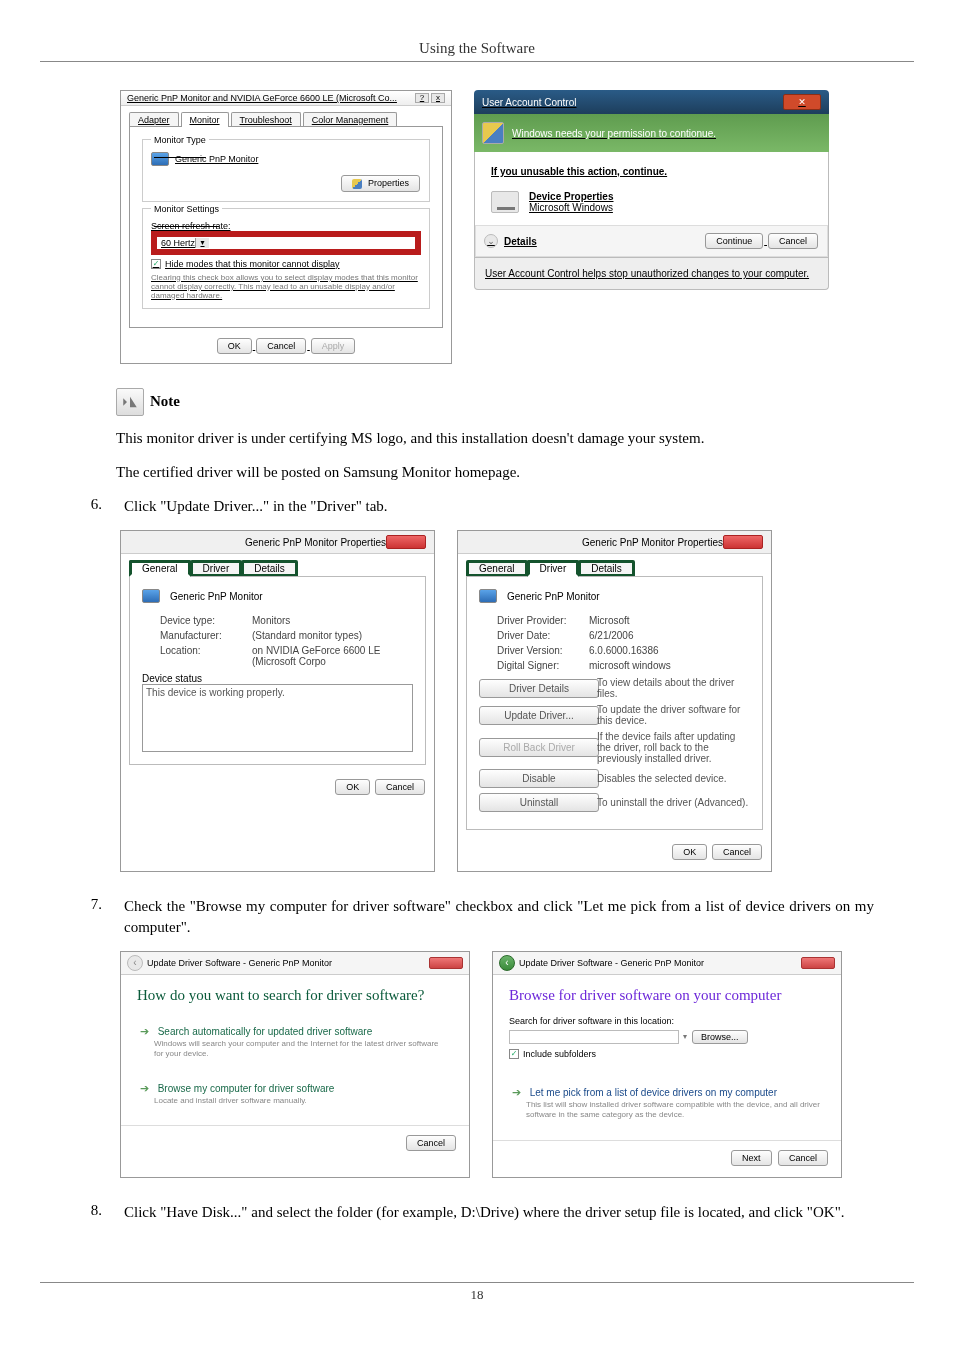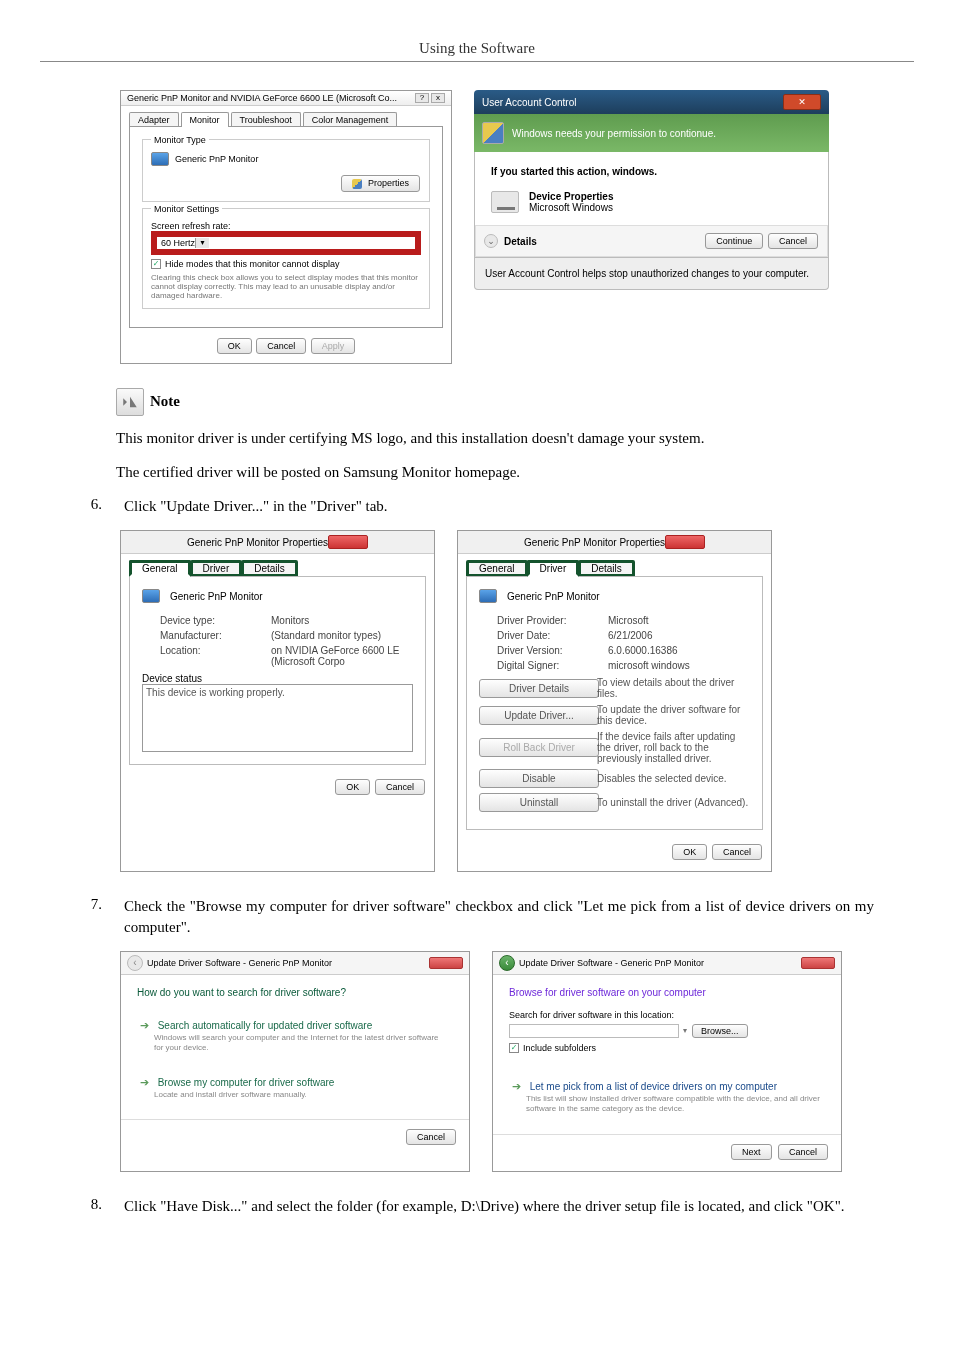--- a/index.html
+++ b/index.html
@@ -1,21 +1,21 @@
 <!DOCTYPE html>
 <html><head>
 <meta charset="utf-8">
 <style>
   * { margin: 0; padding: 0; box-sizing: border-box; }
   body { font-family: Georgia, 'Times New Roman', serif; background: #fff; width: 954px; margin: 0 auto; padding: 0 40px; }
   .page { padding-top: 40px; }
   .header-title { text-align: center; font-size: 15px; color: #333; padding-bottom: 4px; }
   .hr { border: none; border-top: 1px solid #888; margin: 0 0 28px 0; }
   .figure-row { display: flex; gap: 22px; margin-left: 80px; margin-bottom: 24px; }
-  .figure-row.top { margin-left: 80px; }
+  .figure-row.top { margin-left: 80px; text-decoration: underline; }
 
   .dialog-left { width: 332px; background: #fff; border: 1px solid #999; font-family: Tahoma, Arial, sans-serif; font-size: 9px; }
   .dialog-title { background: linear-gradient(#fff, #eee); border-bottom: 1px solid #ccc; padding: 2px 6px; font-size: 9px; white-space: nowrap; overflow: hidden; text-overflow: ellipsis; display: flex; justify-content: space-between; align-items: center; }
   .title-close { display: flex; gap: 2px; }
   .title-close span { width: 14px; height: 10px; border: 1px solid #aaa; background: #e8e8e8; font-size: 8px; text-align: center; line-height: 8px; }
   .tabs { display: flex; align-items: flex-end; padding: 6px 8px 0 8px; font-size: 9px; }
   .tab { background: #f5f5f5; border: 1px solid #999; border-bottom: none; padding: 2px 8px; margin-right: 2px; border-radius: 2px 2px 0 0; }
   .tab.active { background: #fff; position: relative; z-index: 2; }
   .tab-body { border: 1px solid #999; margin: 0 8px; padding: 12px; background: #fff; position: relative; top:-1px; }
   .group { border: 1px solid #ccc; padding: 8px; margin-bottom: 6px; }
@@ -45,41 +45,41 @@
   .note-row { display: flex; align-items: center; gap: 6px; margin-left: 76px; margin-bottom: 12px; margin-top:6px;}
   .note-icon { width: 28px; height: 28px; border: 1px solid #aaa; background: linear-gradient(#fafafa,#ddd); border-radius:2px; display:flex; align-items:center; justify-content:center;}
   .note-icon svg { width: 18px; height: 18px; }
   .note-label { font-family: Georgia, serif; font-size: 15px; font-weight:bold; }
   .para { font-family: Georgia, serif; font-size: 15px; margin-left: 76px; margin-right: 40px; line-height: 1.35; margin-bottom: 14px; text-align: justify;}
   .step { display: flex; gap: 22px; margin-left: 40px; margin-right: 40px; margin-bottom: 14px; }
   .step-num { width: 22px; font-size: 15px; text-align: right; }
   .step-text { font-size: 15px; flex:1; line-height:1.35; text-align: justify;}
 
   .prop-dialog { width: 315px; background: #fff; border: 1px solid #999; font-family: 'Segoe UI', Tahoma, sans-serif; font-size: 10px; }
-  .prop-title { background: #f0f0f0; border-bottom: 1px solid #ccc; padding: 4px 8px; display:flex; justify-content:center; align-items:center;}
+  .prop-title { background: #f0f0f0; border-bottom: 1px solid #ccc; padding: 4px 8px; display:flex; justify-content:flex-end; align-items:center;}
   .prop-title .red { width:40px; height:14px; background: linear-gradient(#e66,#c33); border:1px solid #a22; border-radius:2px;}
   .prop-tabs { display: flex; padding: 6px 8px 0 8px; }
   .prop-tab { padding: 0 10px; border: 3px solid #14532d; background: #f5f5f5; font-size: 10px; border-radius:2px 2px 0 0; margin-right:-1px;}
   .prop-tab.active { background: #fff; border-bottom-color: #fff; z-index:2; position:relative;}
   .prop-body { border: 1px solid #bbb; margin: 0 8px 8px 8px; padding: 12px; background: #fff; position:relative; top:-1px;}
   .prop-head-row { display:flex; align-items:center; gap:10px; margin-bottom:12px;}
-  .kv { display: grid; grid-template-columns: 90px 1fr; gap: 4px 21px; font-size: 10px; margin-left: 18px; margin-bottom: 6px; color:#444;}
+  .kv { display: grid; grid-template-columns: 90px 1fr; gap: 4px 2px; font-size: 10px; margin-left: 18px; margin-bottom: 6px; color:#444;}
   .drv-btn { display: block; width: 120px; background: linear-gradient(#fefefe,#e4e4e4); border: 1px solid #999; padding: 3px 6px; font-size: 10px; text-align: center; border-radius:3px;}
   .drv-row { display: grid; grid-template-columns: 112px 1fr; gap: 6px; align-items: center; margin: 5px 0; font-size: 10px; color: #555; }
   .textarea { border: 1px solid #999; height: 68px; width: 100%; background:#fff; padding:2px 3px; font-size:10px; color:#555;}
   .dlg-foot { text-align: right; padding: 4px 8px 10px 8px; }
 
   .wizard { width: 350px; border: 1px solid #999; font-family: 'Segoe UI', Tahoma, sans-serif; background: #fff; }
   .wizard-top { background:#f5f5f5; padding:3px 6px; border-bottom:1px solid #ccc; display:flex; justify-content:space-between; align-items:center;}
   .wizard-top .red { width:34px; height:12px; background: linear-gradient(#e77,#c44); border:1px solid #a33; border-radius:2px;}
   .wizard-nav { display:flex; align-items:center; gap:4px; font-size:9px;}
   .nav-arrow { width:16px; height:16px; border-radius:50%; background:#e8e8e8; border:1px solid #bbb; text-align:center; line-height:14px; font-size:10px; color:#888;}
   .nav-arrow.grn { background: linear-gradient(#6ab36a,#3a8a3a); color:#fff; border-color:#2a6a2a;}
   .wizard-body { padding: 10px 16px 6px 16px; }
-  .wizard-heading { color: #0a5a3a; font-size: 10px; margin: 2px 0 12px 0; }
+  .wizard-heading { color: #0a5a3a; font-size: 15px; margin: 2px 0 12px 0; font-family: Liberation Serif, serif; }
   .wizard-heading.blue { color:#6d28d9;}
   .wizard-option { border:1px solid transparent; padding: 4px 2px; margin-bottom: 8px; }
   .wizard-option .arrow { color: #5a9a5a; font-size: 11px; margin-right: 4px; }
   .wizard-option .opt-title { color: #1a6a4a; font-size: 10px; cursor:pointer;}
   .wizard-option .opt-title.blue { color:#1a4a8a;}
   .wizard-option .sub { color: #888; font-size: 8px; padding-left: 14px; line-height:1.3;}
   .wizard-footer { text-align: right; padding: 6px 12px 10px 12px; border-top:1px solid #ddd;}
   .path-box { border:1px solid #bbb; padding:1px 4px; width:170px; font-size:9px; color:#999; display:inline-block; overflow:hidden; white-space:nowrap; text-overflow:ellipsis;}
 
   .footer { margin-top: 60px; text-align:center; }
@@ -147,21 +147,21 @@
     <div class="uac">
       <div class="uac-head">
         <span>User Account Control</span>
         <span class="uac-x">✕</span>
       </div>
       <div class="uac-bar">
         <span class="uac-shield"></span>
         <span>Windows needs your permission to contionue.</span>
       </div>
       <div class="uac-body">
-        <div class="uac-sub">If you started this action, windows.</div>
+        <div class="uac-sub">If you unusable this action, continue.</div>
         <div class="uac-row">
           <span class="uac-devicon"></span>
           <div>
             <div style="font-weight:bold;">Device Properties</div>
             <div>Microsoft Windows</div>
           </div>
         </div>
         <div class="uac-expand">
           <span style="display:flex; align-items:center; gap:6px;">
             <span class="uac-chev">⌄</span>
@@ -344,13 +344,17 @@
         <button class="btn-sm">Cancel</button>
       </div>
     </div>
   </div>
 
   <div class="step">
     <span class="step-num">8.</span>
     <span class="step-text">Click "Have Disk..." and select the folder (for example, D:\Drive) where the driver setup file is located, and click "OK".</span>
   </div>
 
+  <div class="footer">
+    <hr class="hr">
+    <div class="page-num">18</div>
+  </div>
 </div>
 
 </body></html>

